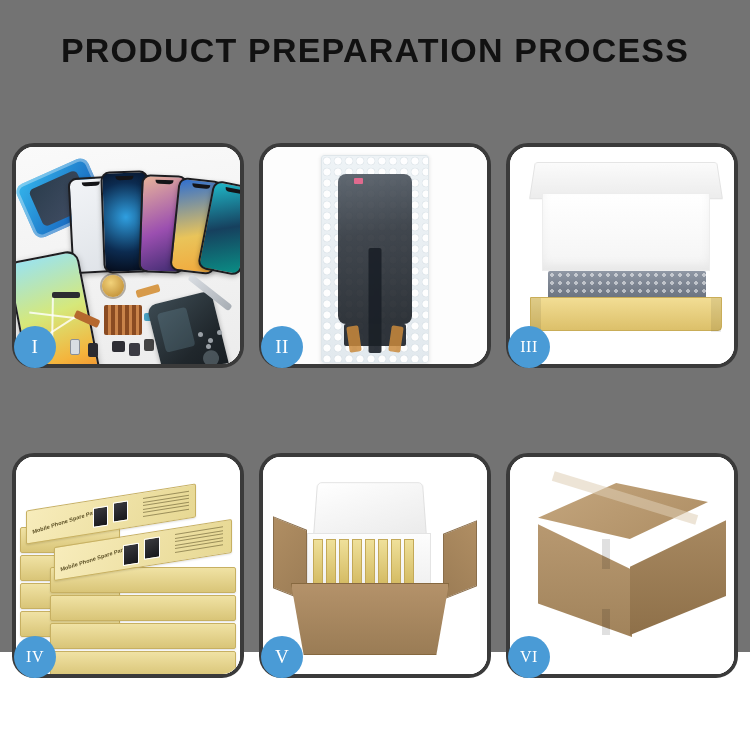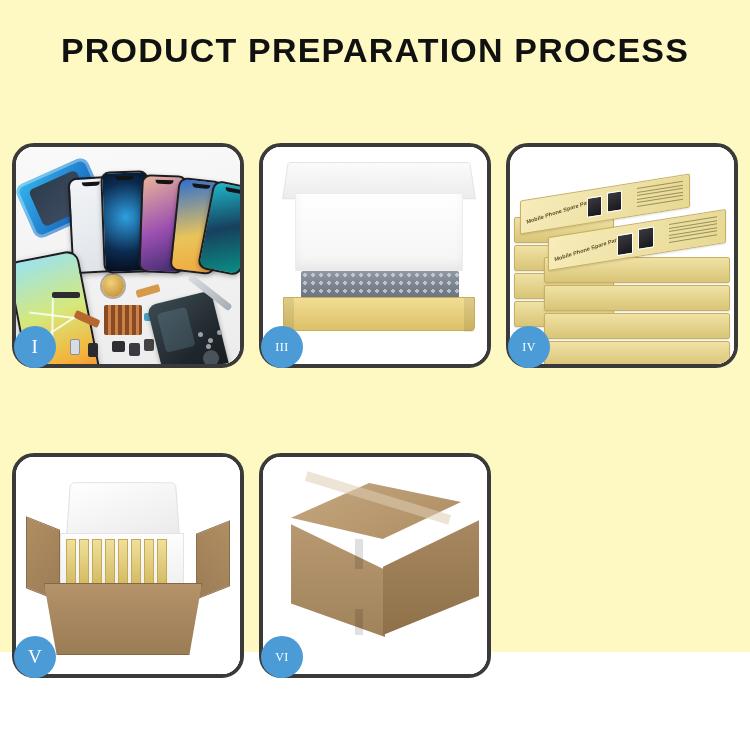--- a/index.html
+++ b/index.html
@@ -2,21 +2,21 @@
 <html><head>
 <meta charset="utf-8">
 <style>
   * { box-sizing: border-box; margin: 0; padding: 0; }
   html, body {
     width: 750px; height: 750px;
     background: #ffffff;
     font-family: "Liberation Sans", sans-serif;
     overflow: hidden;
   }
-  .page { position: relative; width: 750px; height: 652px; background: #fef9c3; }
+  .page { position: relative; width: 750px; height: 652px; background: #737373; }
 
   
   .header { padding-top: 33px; text-align: center; }
   .title {
     font-size: 34px;
     font-weight: 700;
     letter-spacing: 1.2px;
     color: #111;
     line-height: 1.05;
     white-space: nowrap;
@@ -64,21 +64,21 @@
     width: 42px; height: 42px;
     border-radius: 50%;
     background: #4a9bd6;
     color: #ffffff;
     display: flex; align-items: center; justify-content: center;
     font-family: "Liberation Serif", serif;
     font-size: 19px;
     letter-spacing: .5px;
     z-index: 6;
   }
-  .badge.wide { font-size: 12px; }
+  .badge.wide { font-size: 16px; }
 
   
   .scene { position: absolute; inset: 0; }
   .p1 { background: linear-gradient(170deg,#fafafa 0%, #f2f2f2 55%, #ececec 100%); }
 
   .blue-frame {
     position: absolute; left: 6px; top: 22px;
     width: 78px; height: 58px;
     background: linear-gradient(145deg,#34b6ec,#1b6fc4 70%);
     border-radius: 9px;
@@ -381,20 +381,35 @@
             <span></span>
             <span></span>
             <span></span>
             <span></span>
           </div>
         </div>
       </div>
       <div class="badge">I</div>
     </div>
 
+    <div class="panel">
+      <div class="panel-inner">
+        <div class="scene p2">
+          <div class="bubblebag">
+            <div class="lcd"></div>
+            <div class="lcd-strip"></div>
+            <div class="lcd-conn"></div>
+            <div class="tab-l"></div>
+            <div class="tab-r"></div>
+            <div class="pink-dot"></div>
+          </div>
+        </div>
+      </div>
+      <div class="badge">II</div>
+    </div>
 
     <div class="panel">
       <div class="panel-inner">
         <div class="scene p3">
           <div class="box3-lid"></div>
           <div class="foam3"></div>
           <div class="prod3"></div>
           <div class="tray3"></div>
         </div>
       </div>

